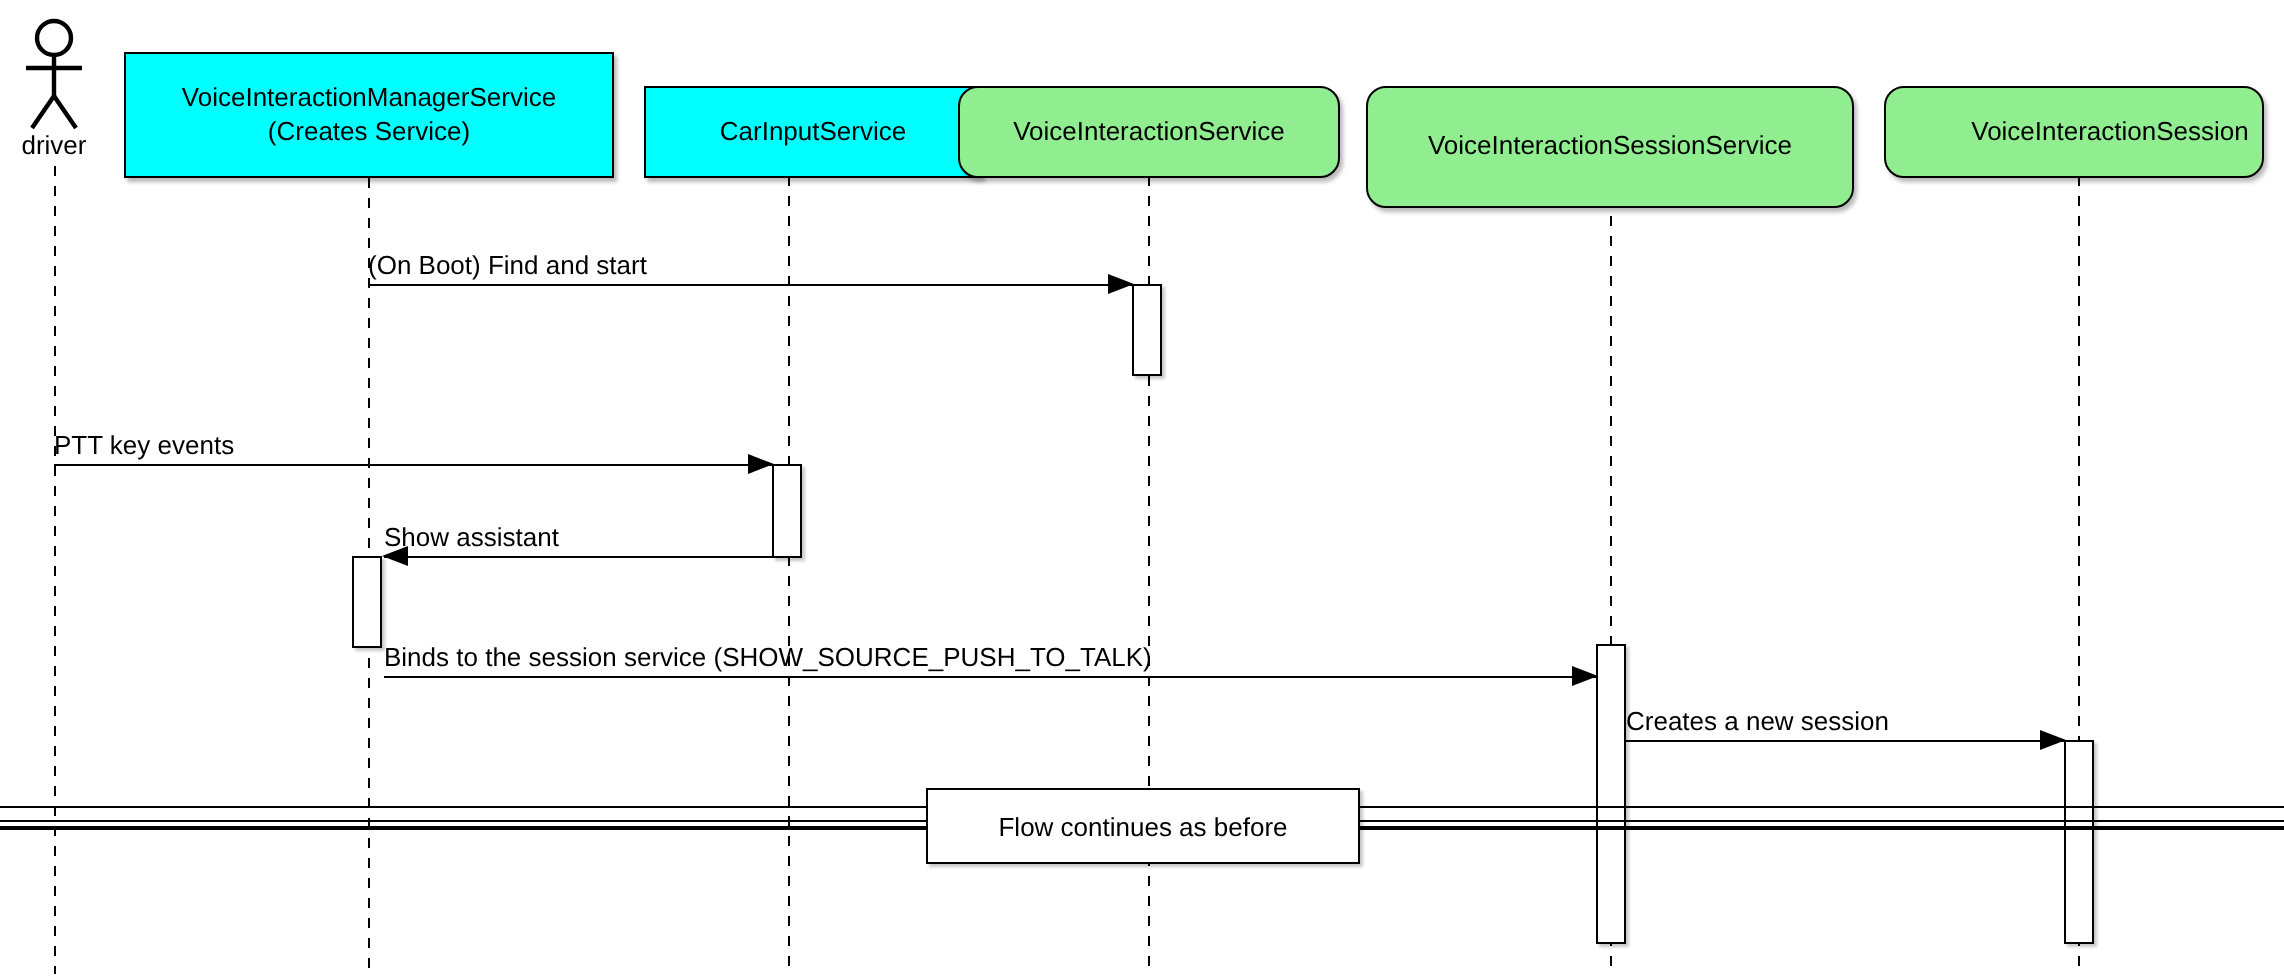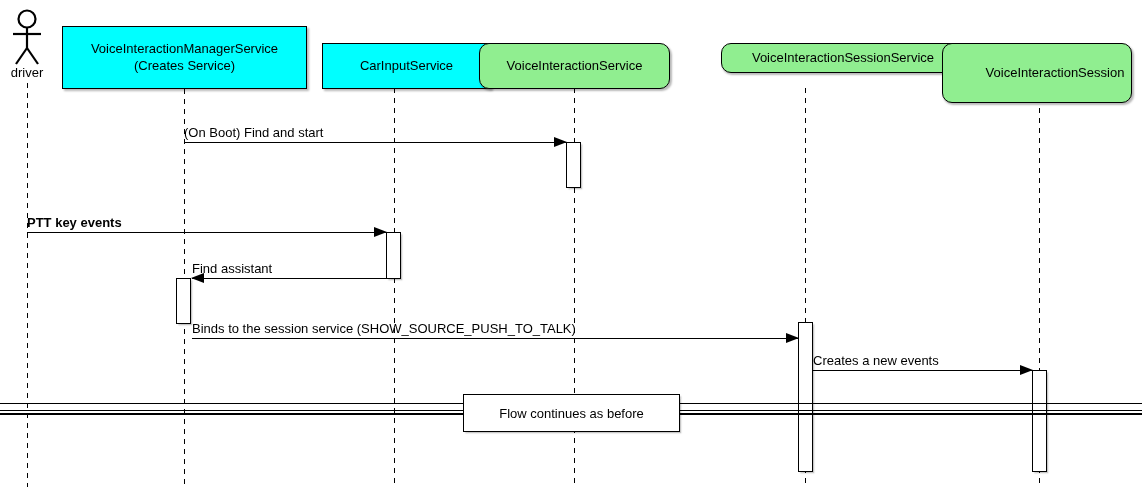--- a/index.html
+++ b/index.html
@@ -78,64 +78,64 @@
   <div class="participant cyan" style="left:62px; top:26px; width:245px; height:63px;">
     <span>VoiceInteractionManagerService</span>
     <span>(Creates Service)</span>
   </div>
   <div class="participant cyan" style="left:322px; top:43px; width:169px; height:46px;">
     <span>CarInputService</span>
   </div>
   <div class="participant green" style="left:479px; top:43px; width:191px; height:46px;">
     <span>VoiceInteractionService</span>
   </div>
-  <div class="participant green" style="left:721px; top:43px; width:244px; height:30px;">
+  <div class="participant green" style="left:683px; top:43px; width:244px; height:61px;">
     <span>VoiceInteractionSessionService</span>
   </div>
-  <div class="participant green" style="left:942px; top:43px; width:190px; height:60px;padding-left:36px;">
+  <div class="participant green" style="left:942px; top:43px; width:190px; height:46px;padding-left:36px;">
     <span>VoiceInteractionSession</span>
   </div>
 
   <div class="activation" style="left:566px;  top:142px; height:46px;"></div>
   <div class="activation" style="left:386px;  top:232px; height:47px;"></div>
   <div class="activation" style="left:176px;  top:278px; height:46px;"></div>
   <div class="activation" style="left:798px;  top:322px; height:150px;"></div>
   <div class="activation" style="left:1032px; top:370px; height:102px;"></div>
 
   <div class="msg" style="left:184px; top:122px; width:382px;">
     <div class="msg-label">(On Boot) Find and start</div>
     <div class="msg-line">
         <span class="arrowhead right"></span>
       </div>
   </div>
 
 
-  <div class="msg" style="left:27px; top:212px; width:359px;font-weight:bold;">
+  <div class="msg" style="left:27px; top:212px; width:359px;">
     <div class="msg-label">PTT key events</div>
     <div class="msg-line">
         <span class="arrowhead right"></span>
       </div>
   </div>
 
   <div class="msg" style="left:192px; top:258px; width:194px;">
-    <div class="msg-label">Find assistant</div>
+    <div class="msg-label">Show assistant</div>
     <div class="msg-line">
         <span class="arrowhead left"></span>
       </div>
   </div>
 
   <div class="msg" style="left:192px; top:302px; width:606px;margin-top:16px;">
     <div class="msg-label">Binds to the session service (SHOW_SOURCE_PUSH_TO_TALK)</div>
     <div class="msg-line">
         <span class="arrowhead right"></span>
       </div>
   </div>
 
   <div class="msg" style="left:813px; top:350px; width:219px;">
-    <div class="msg-label">Creates a new events</div>
+    <div class="msg-label">Creates a new session</div>
     <div class="msg-line">
         <span class="arrowhead right"></span>
       </div>
   </div>
 
   <div class="divider-line" style="top:403px; height:1px;"></div>
   <div class="divider-line" style="top:410px; height:1px;"></div>
   <div class="divider-line" style="top:413px; height:2px;"></div>
   <div class="divider-box" style="left:463px; top:394px; width:217px; height:38px;">
     <span>Flow continues as before</span>

